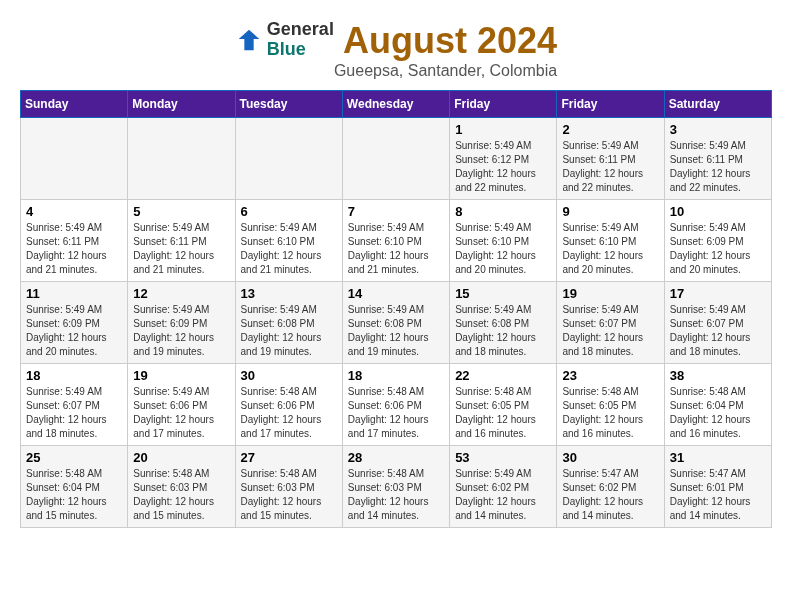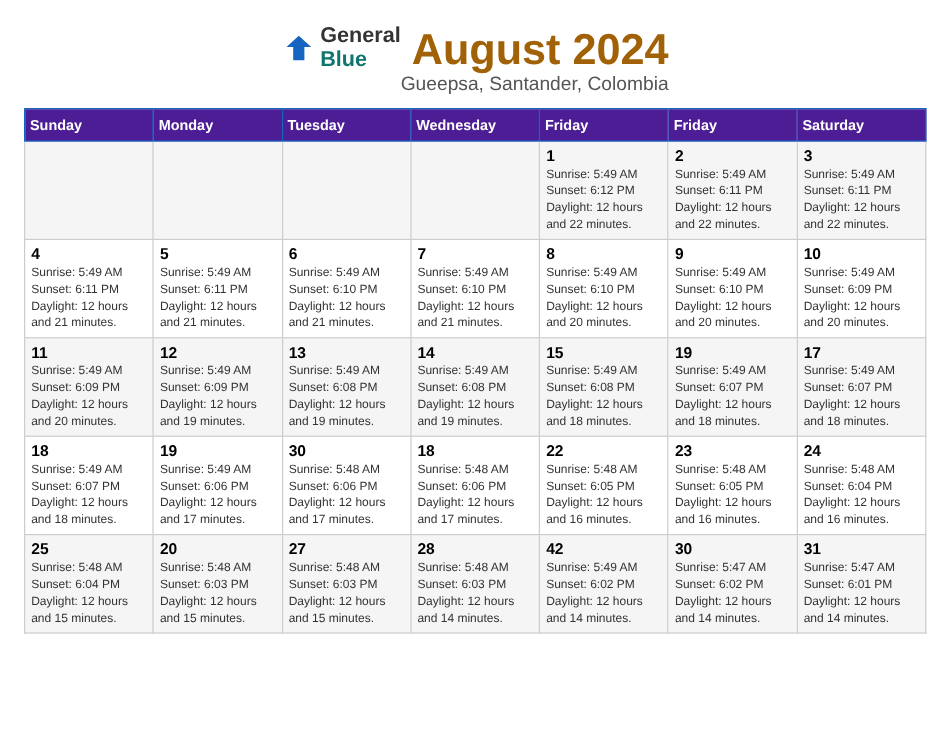--- a/index.html
+++ b/index.html
@@ -284,21 +284,21 @@
 and 16 minutes.</div>
         </td>
         <td>
           <span class="day-num">23</span>
           <div class="day-info" style="white-space: pre-line;">Sunrise: 5:48 AM
 Sunset: 6:05 PM
 Daylight: 12 hours
 and 16 minutes.</div>
         </td>
         <td>
-          <span class="day-num">24</span>
+          <span class="day-num">38</span>
           <div class="day-info" style="white-space: pre-line;">Sunrise: 5:48 AM
 Sunset: 6:04 PM
 Daylight: 12 hours
 and 16 minutes.</div>
         </td>
       </tr>
       <tr>
         <td>
           <span class="day-num">25</span>
           <div class="day-info" style="white-space: pre-line;">Sunrise: 5:48 AM
@@ -321,21 +321,21 @@
 and 15 minutes.</div>
         </td>
         <td>
           <span class="day-num">28</span>
           <div class="day-info" style="white-space: pre-line;">Sunrise: 5:48 AM
 Sunset: 6:03 PM
 Daylight: 12 hours
 and 14 minutes.</div>
         </td>
         <td>
-          <span class="day-num">42</span>
+          <span class="day-num">53</span>
           <div class="day-info" style="white-space: pre-line;">Sunrise: 5:49 AM
 Sunset: 6:02 PM
 Daylight: 12 hours
 and 14 minutes.</div>
         </td>
         <td>
           <span class="day-num">30</span>
           <div class="day-info" style="white-space: pre-line;">Sunrise: 5:47 AM
 Sunset: 6:02 PM
 Daylight: 12 hours

